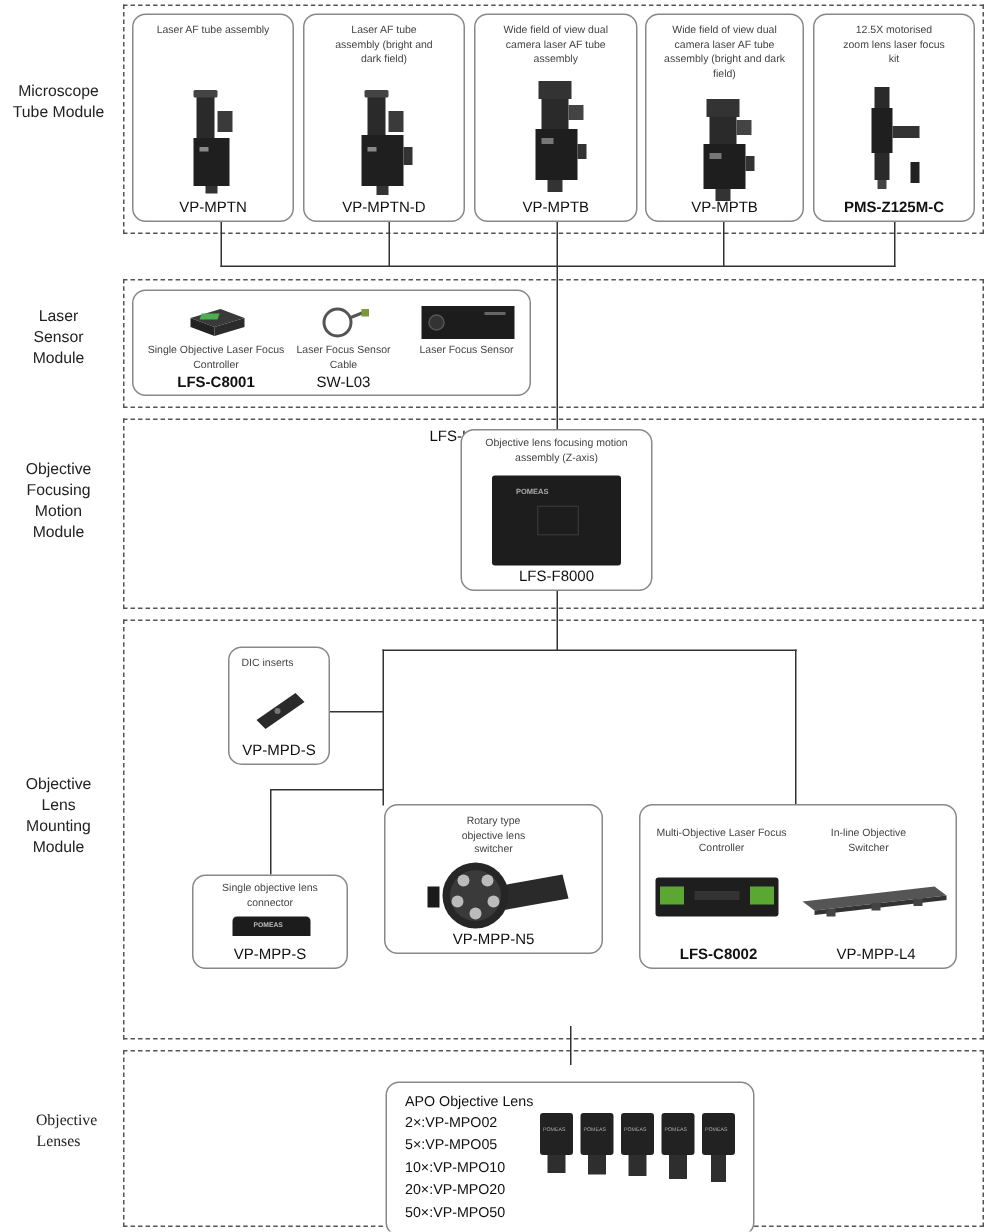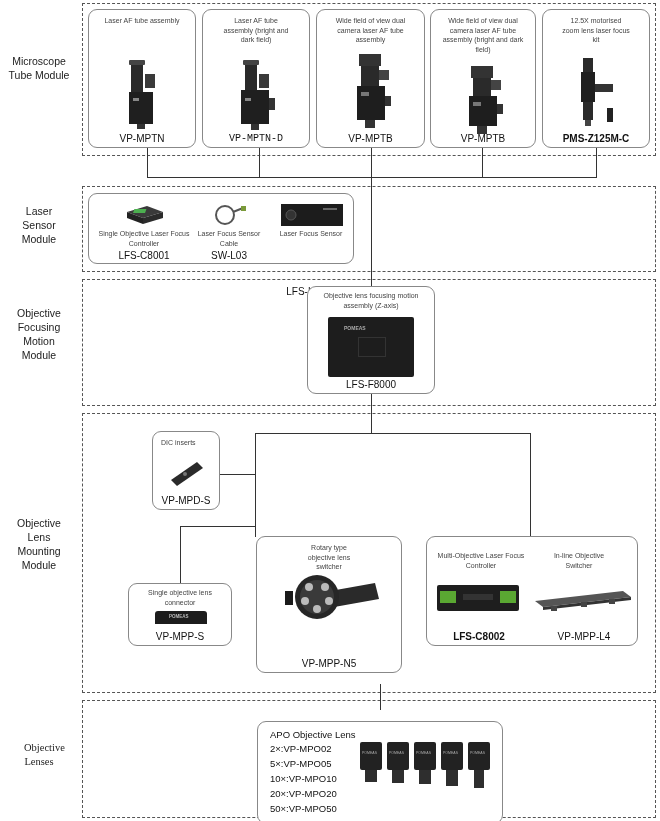--- a/index.html
+++ b/index.html
@@ -65,21 +65,21 @@
   <div class="desc" style="top:6px;padding:0 18px;">Laser AF tube assembly (bright and dark field)</div>
   <svg class="dev" style="left:32px;top:48px;" width="46" height="74" viewBox="0 0 46 74">
     <rect x="10" y="4" width="12" height="28" fill="#2a2a2a"></rect>
     <rect x="8" y="2" width="16" height="5" rx="1" fill="#444"></rect>
     <rect x="24" y="16" width="10" height="14" fill="#3a3a3a"></rect>
     <rect x="6" y="32" width="28" height="34" fill="#1f1f1f"></rect>
     <rect x="10" y="40" width="6" height="3" fill="#888"></rect>
     <rect x="34" y="40" width="6" height="12" fill="#333"></rect>
     <rect x="16" y="66" width="8" height="6" fill="#333"></rect>
   </svg>
-  <div class="model" style="bottom:3px;font-family:Liberation Mono, monospace;">VP-MPTN-D</div>
+  <div class="model" style="bottom:3px;">VP-MPTN-D</div>
 </div>
 
 <div class="card" style="left:316px;top:9px;width:109px;height:139px;">
   <div class="desc" style="top:6px;padding:0 10px;">Wide field of view dual camera laser AF tube assembly</div>
   <svg class="dev" style="left:36px;top:42px;" width="44" height="80" viewBox="0 0 44 80">
     <rect x="6" y="2" width="22" height="12" fill="#333"></rect>
     <rect x="8" y="14" width="18" height="20" fill="#2a2a2a"></rect>
     <rect x="26" y="18" width="10" height="10" fill="#444"></rect>
     <rect x="4" y="34" width="28" height="34" fill="#1e1e1e"></rect>
     <rect x="8" y="40" width="8" height="4" fill="#777"></rect>
@@ -117,21 +117,21 @@
 </div>
 
 <div class="card" style="left:88px;top:193px;width:266px;height:71px;">
   <svg class="dev" style="left:34px;top:8px;" width="42" height="24" viewBox="0 0 42 24">
     <polygon points="4,10 24,4 40,10 20,16" fill="#3a3a3a"></polygon>
     <polygon points="4,10 20,16 20,22 4,16" fill="#222"></polygon>
     <polygon points="20,16 40,10 40,16 20,22" fill="#2b2b2b"></polygon>
     <rect x="14" y="7" width="12" height="4" fill="#4caf50" transform="skewX(-20)"></rect>
   </svg>
   <div class="desc" style="left:6px;right:auto;width:98px;top:35px;">Single Objective Laser Focus Controller</div>
-  <div class="model" style="left:6px;right:auto;width:98px;top:56px;">LFS-C8001</div>
+  <div class="model" style="left:6px;right:auto;width:98px;top:56px;font-weight:bold;">LFS-C8001</div>
 
   <svg class="dev" style="left:122px;top:8px;" width="36" height="26" viewBox="0 0 36 26">
     <circle cx="14" cy="13" r="9" fill="none" stroke="#555" stroke-width="2"></circle>
     <path d="M22 10 L32 6" stroke="#555" stroke-width="2"></path>
     <rect x="30" y="4" width="5" height="5" fill="#7a9a3a"></rect>
   </svg>
   <div class="desc" style="left:108px;right:auto;width:64px;top:35px;">Laser Focus Sensor Cable</div>
   <div class="model" style="left:108px;right:auto;width:64px;top:56px;">SW-L03</div>
 
   <svg class="dev" style="left:190px;top:8px;" width="66" height="26" viewBox="0 0 66 26">
@@ -162,21 +162,21 @@
 </div>
 
 <div class="card" style="left:128px;top:583px;width:104px;height:63px;">
   <div class="desc" style="top:4px;padding:0 12px;">Single objective lens connector</div>
   <div class="dev" style="left:26px;top:27px;width:52px;height:13px;background:#1c1c1c;border-radius:3px 3px 0 0;">
     <div style="position:absolute;left:14px;top:3px;font-size:4.5px;color:#bbb;font-weight:bold;">POMEAS</div>
   </div>
   <div class="model" style="bottom:3px;">VP-MPP-S</div>
 </div>
 
-<div class="card" style="left:256px;top:536px;width:146px;height:137px;text-decoration:underline;">
+<div class="card" style="left:256px;top:536px;width:146px;height:100px;text-decoration:underline;">
   <div class="desc" style="top:6px;padding:0 40px;">Rotary type objective lens switcher</div>
   <svg class="dev" style="left:22px;top:30px;" width="104" height="60" viewBox="0 0 104 60">
     <polygon points="40,26 96,16 100,32 44,42" fill="#2a2a2a"></polygon>
     <circle cx="38" cy="30" r="22" fill="#262626"></circle>
     <circle cx="38" cy="30" r="17" fill="#3a3a3a"></circle>
     <circle cx="30" cy="20" r="4" fill="#bbb"></circle>
     <circle cx="46" cy="20" r="4" fill="#bbb"></circle>
     <circle cx="26" cy="34" r="4" fill="#bbb"></circle>
     <circle cx="50" cy="34" r="4" fill="#bbb"></circle>
     <circle cx="38" cy="42" r="4" fill="#bbb"></circle>

